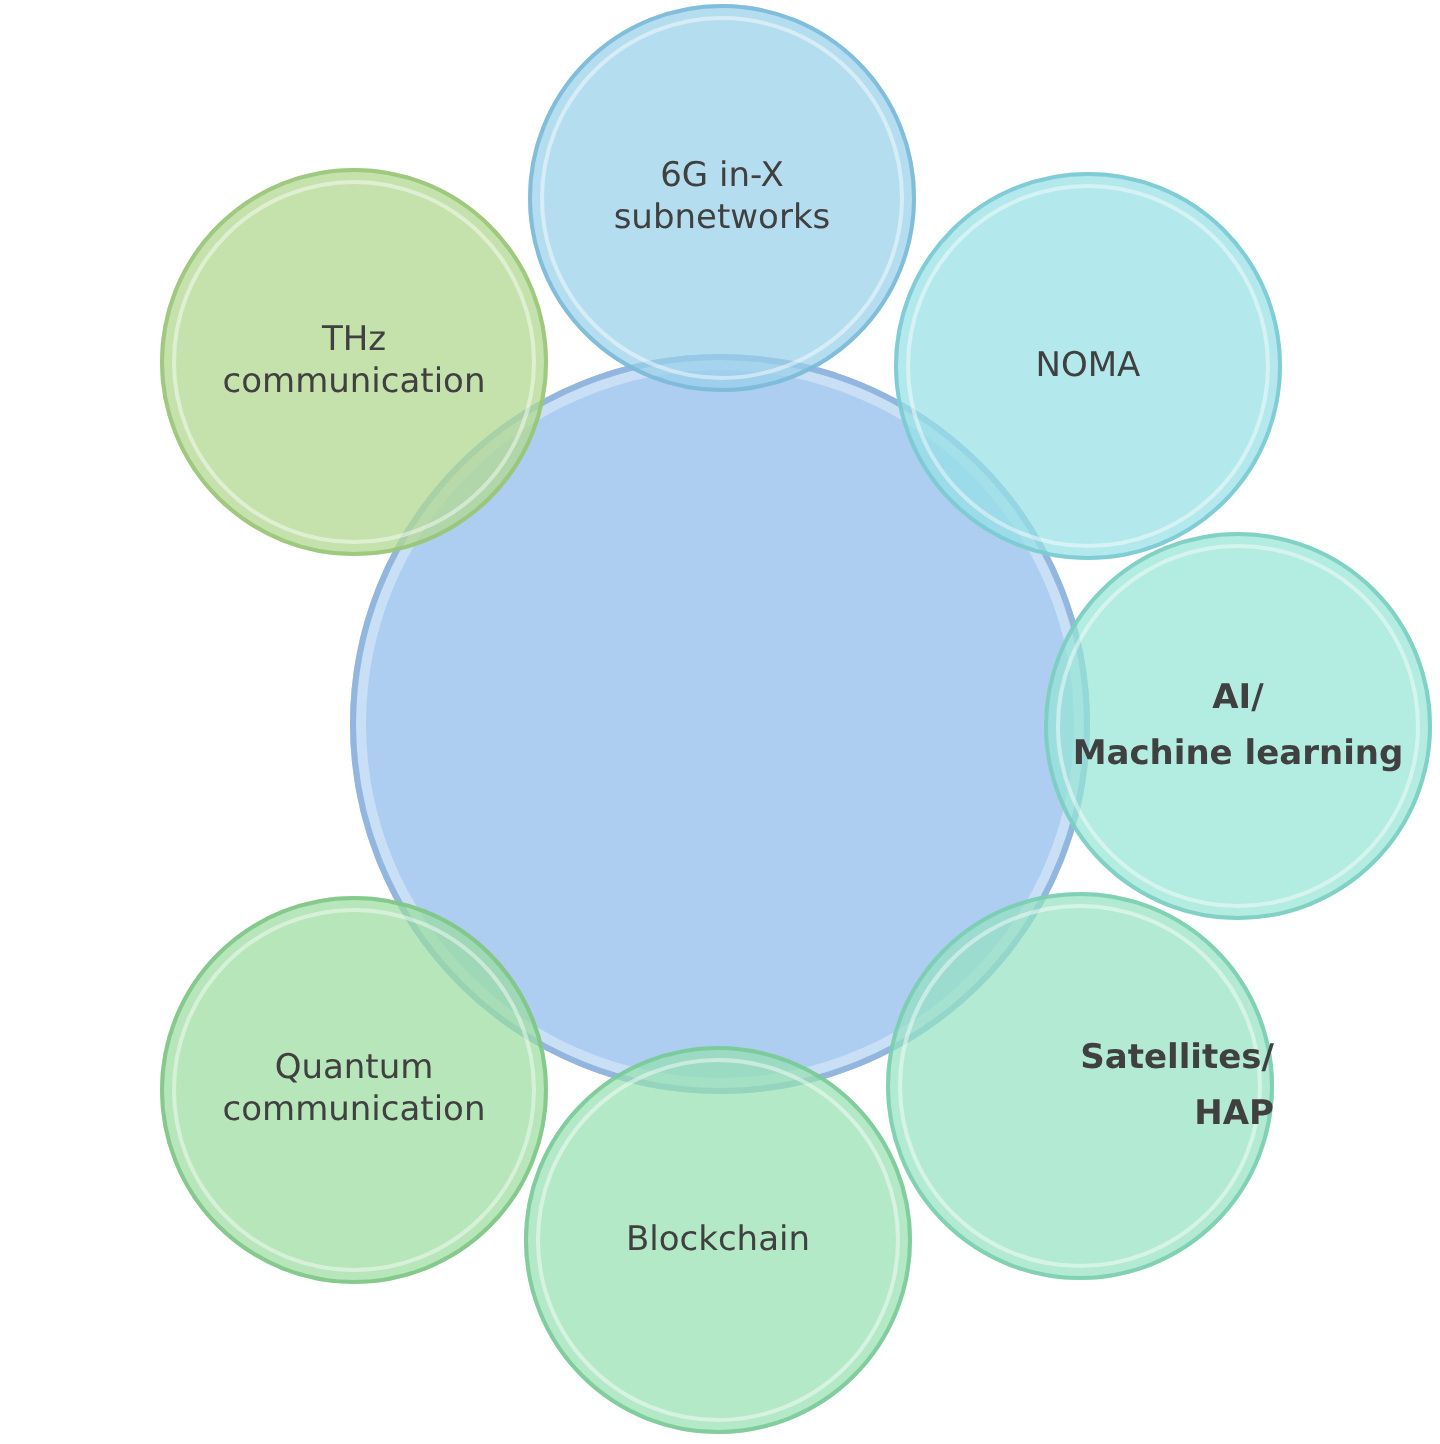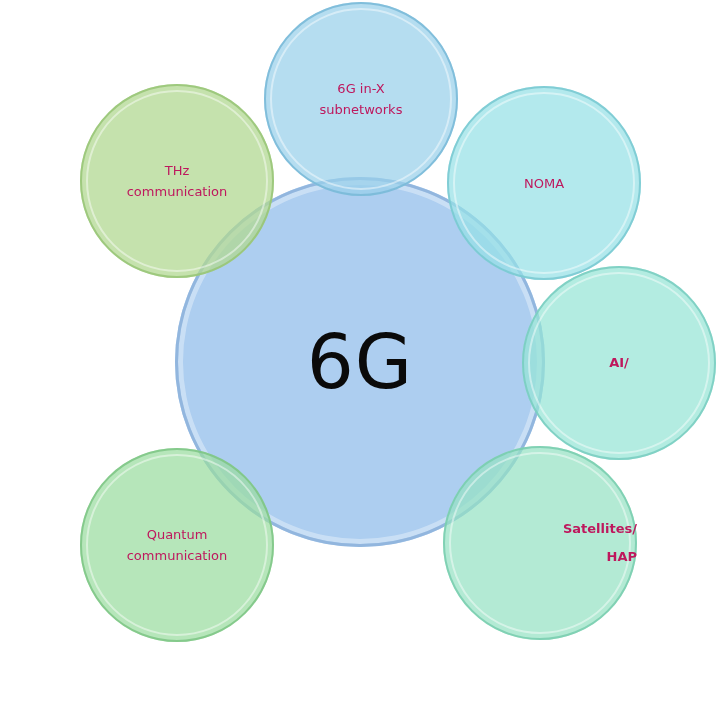--- a/index.html
+++ b/index.html
@@ -54,67 +54,72 @@
       font-size: 74px;
       font-weight: normal;
       color: #0a0a0a;
       letter-spacing: 1px;
     }
     .satellite {
       z-index: 2;
     }
     .sat-label {
       position: relative;
-      font-size: 13px;
+      font-size: 17px;
       line-height: 21px;
-      color: #be185d;
+      color: #404040;
       font-weight: normal;
       white-space: nowrap;
     }
     .sat-label.spaced {
       line-height: 28px;
       font-weight: bold;
     }
   </style>
 </head>
 <body>
 
 <div class="diagram">
 
   <div class="node center-node" style="left:175px; top:177px; width:370px; height:370px; background:rgba(169,203,239,0.95);">
     <div class="ring" style="border:3px solid rgba(143,180,220,0.9); box-shadow: inset 0 0 0 5px rgba(255,255,255,0.35);"></div>
-    <span class="center-label">6G</span>
   </div>
 
   <div class="node satellite" style="left:264px; top:2px; width:194px; height:194px; background:rgba(152,208,234,0.72);">
     <div class="ring" style="border:2px solid rgba(120,185,215,0.85);"></div>
     <div class="inner-ring"></div>
     <span class="sat-label">6G in-X</span>
     <span class="sat-label">subnetworks</span>
   </div>
 
   <div class="node satellite" style="left:447px; top:86px; width:194px; height:194px; background:rgba(150,224,230,0.72);justify-content:center;">
     <div class="ring" style="border:2px solid rgba(120,200,208,0.85);"></div>
     <div class="inner-ring"></div>
     <span class="sat-label">NOMA</span>
   </div>
 
   <div class="node satellite" style="left:522px; top:266px; width:194px; height:194px; background:rgba(150,228,214,0.72);">
     <div class="ring" style="border:2px solid rgba(120,205,192,0.85);"></div>
     <div class="inner-ring"></div>
     <span class="sat-label spaced">AI/</span>
+    <span class="sat-label spaced">Machine learning</span>
   </div>
 
   <div class="node satellite" style="left:443px; top:446px; width:194px; height:194px; background:rgba(150,226,196,0.72);align-items:flex-end;">
     <div class="ring" style="border:2px solid rgba(120,204,174,0.85);"></div>
     <div class="inner-ring"></div>
     <span class="sat-label spaced">Satellites/</span>
     <span class="sat-label spaced">HAP</span>
   </div>
 
+  <div class="node satellite" style="left:262px; top:523px; width:194px; height:194px; background:rgba(150,224,178,0.72);">
+    <div class="ring" style="border:2px solid rgba(120,200,150,0.85);"></div>
+    <div class="inner-ring"></div>
+    <span class="sat-label">Blockchain</span>
+  </div>
 
   <div class="node satellite" style="left:80px; top:448px; width:194px; height:194px; background:rgba(154,220,160,0.72);align-items:center;">
     <div class="ring" style="border:2px solid rgba(124,196,132,0.85);"></div>
     <div class="inner-ring"></div>
     <span class="sat-label">Quantum</span>
     <span class="sat-label">communication</span>
   </div>
 
 
   <div class="node satellite" style="left:80px; top:84px; width:194px; height:194px; background:rgba(178,216,146,0.75);">

